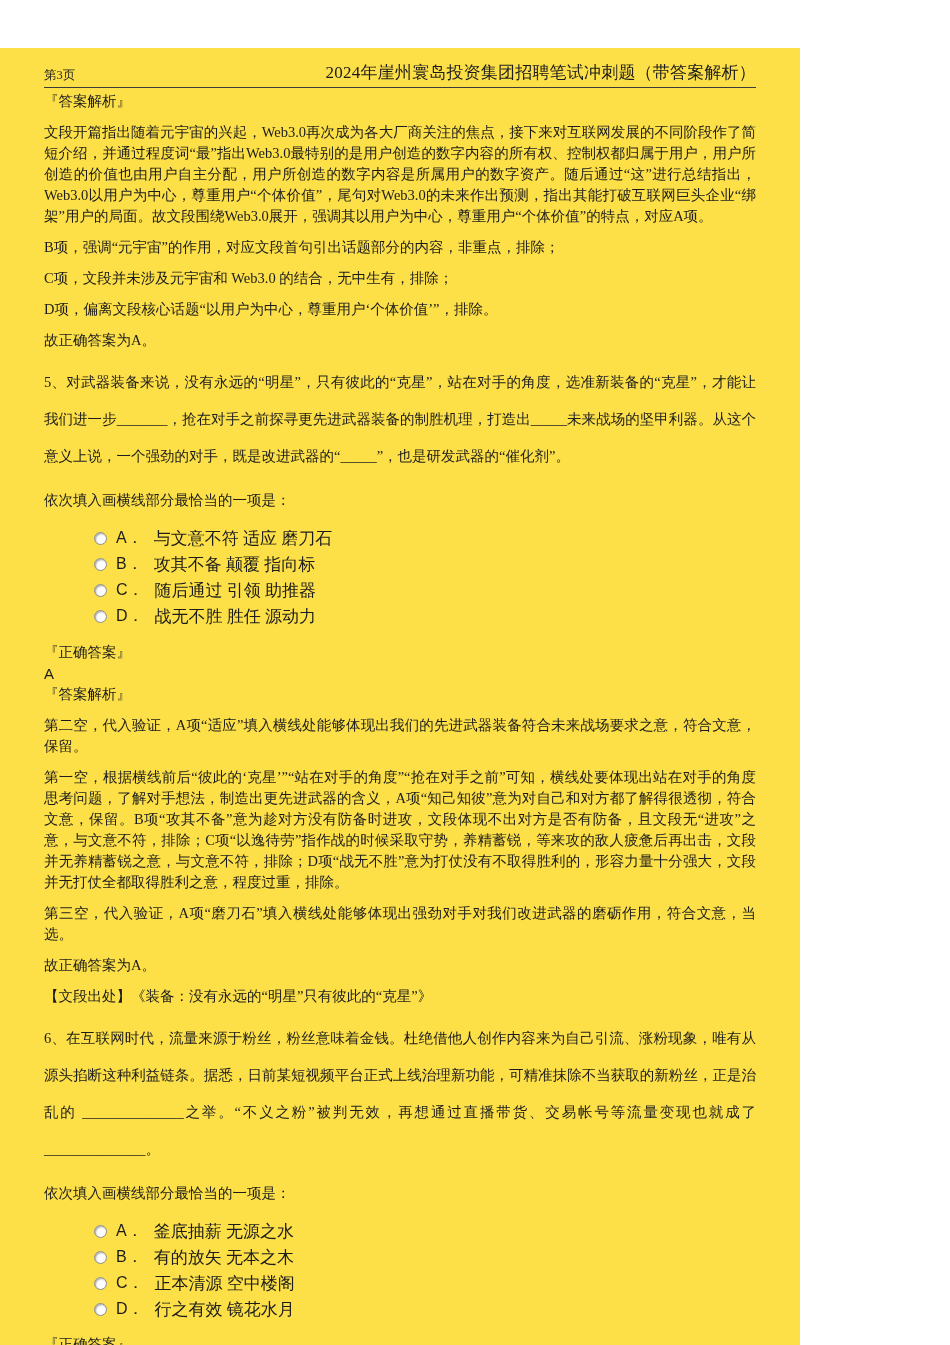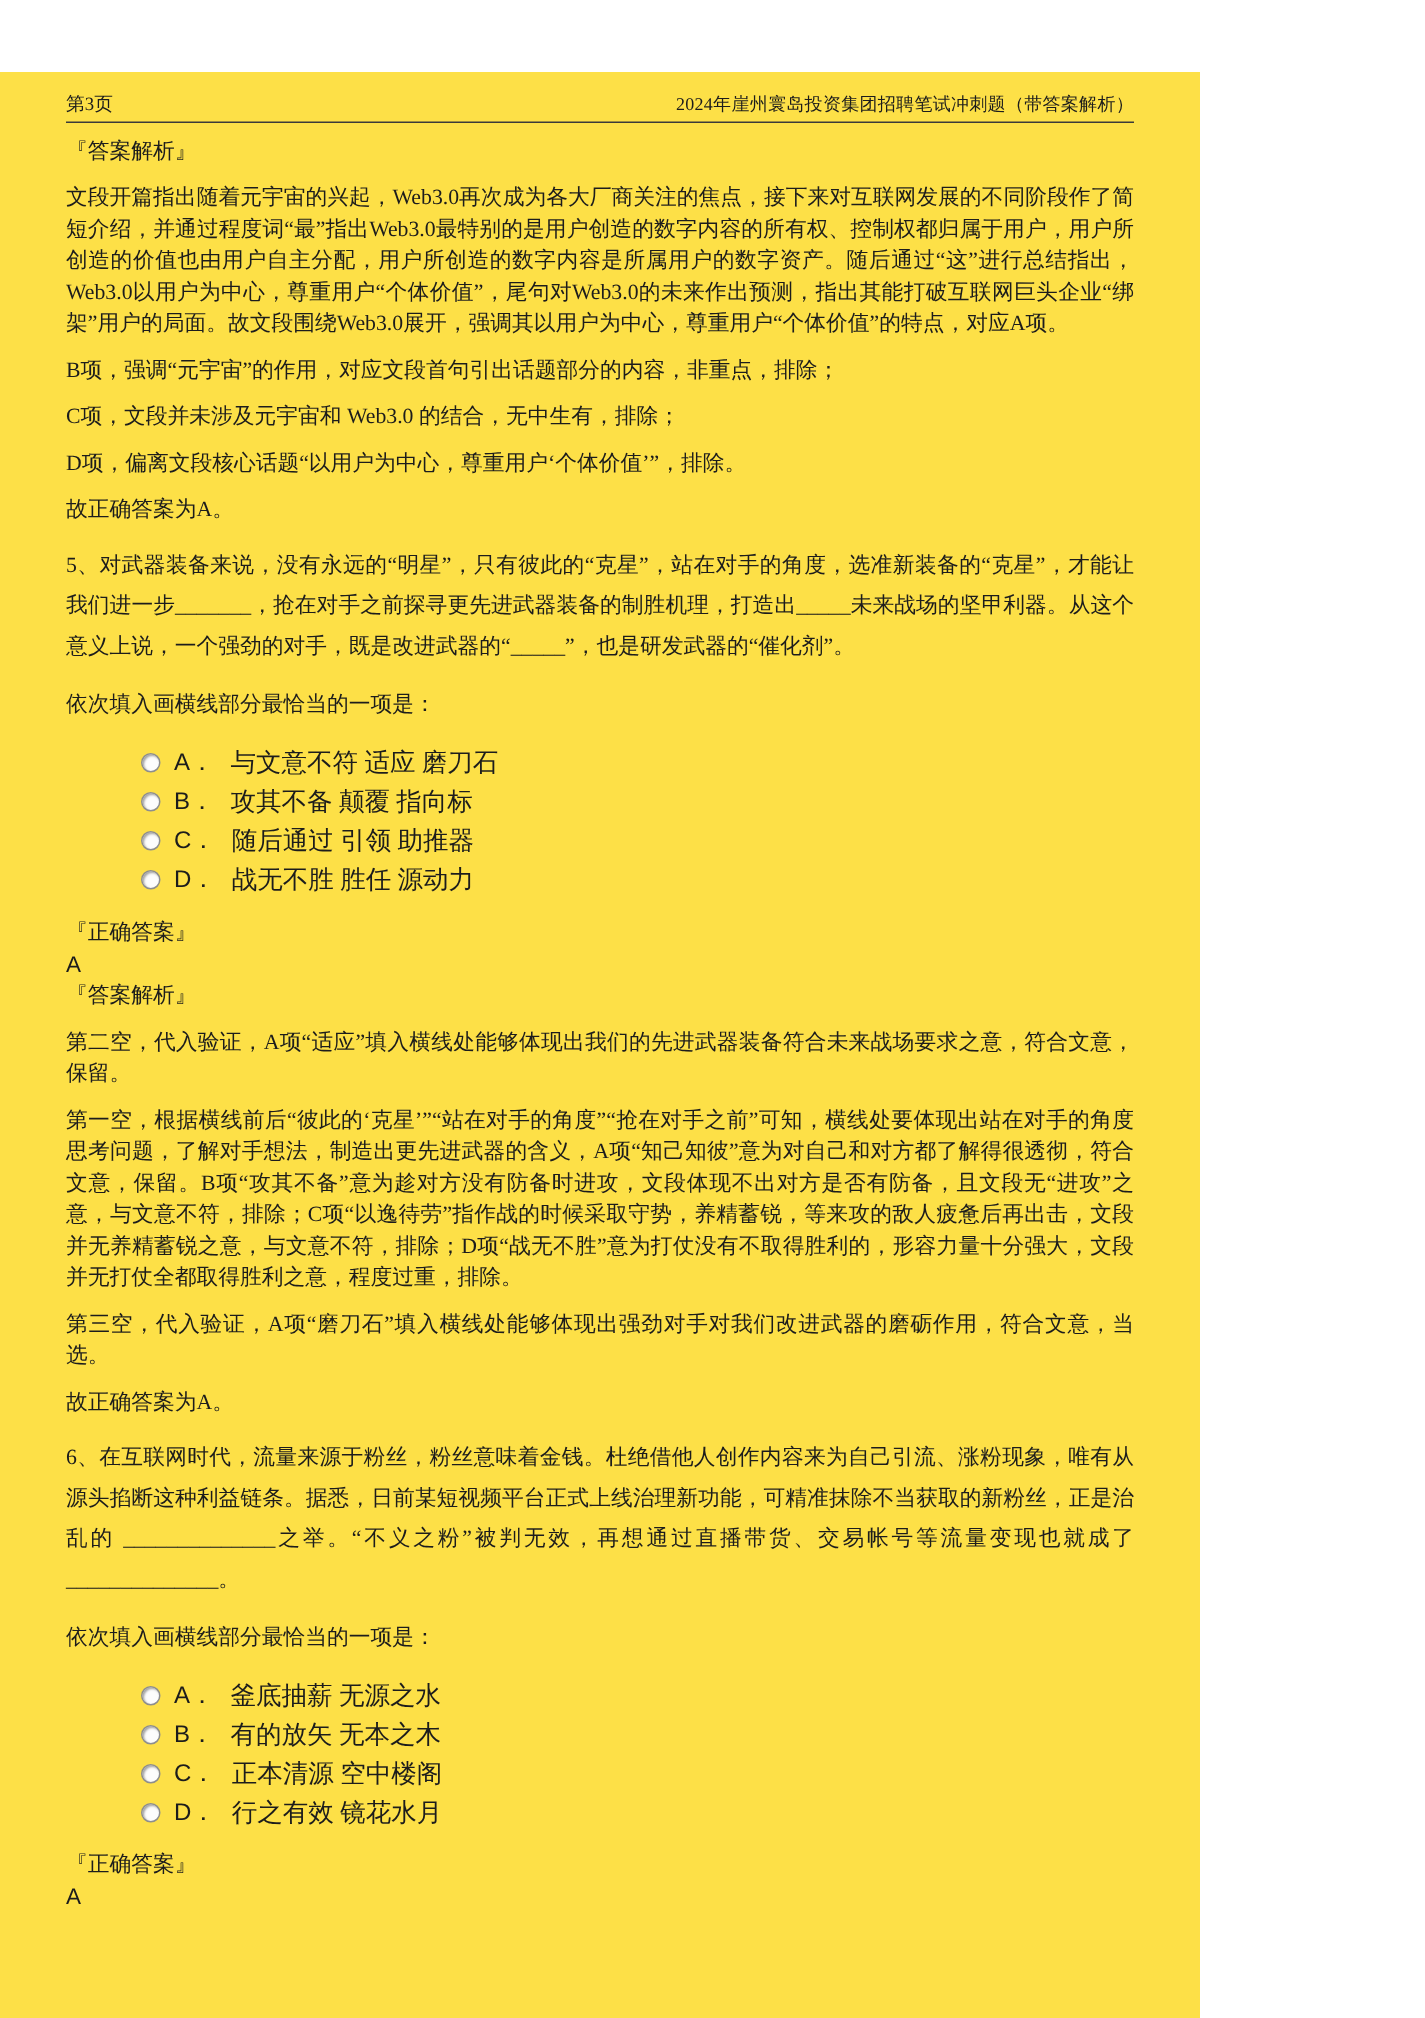--- a/index.html
+++ b/index.html
@@ -14,29 +14,29 @@
     margin-top:48px;
   }
   
   .header{
     position:absolute;top:0;left:44px;right:44px;
     padding-top:13px;padding-bottom:3px;
     border-bottom:1px solid #3a3a3a;
     display:flex;justify-content:space-between;align-items:flex-end;
   }
   .page-num{font-size:12.5px;}
-  .doc-title{font-size:12px;letter-spacing:0.2px;}
+  .doc-title{font-size:17px;letter-spacing:0.2px;}
   
   .content{
     position:absolute;top:31px;left:44px;right:44px;
     font-size:14.5px;
   }
   .sec-label{margin-top:12px;line-height:21px;}
   .para{margin:10px 0 0 0;line-height:21px;text-align:justify;}
-  .stem{margin:13px 0 0 0;line-height:27px;text-align:justify;}
+  .stem{margin:13px 0 0 0;line-height:37px;text-align:justify;}
   .prompt{margin-top:15px;line-height:21px;}
   .options{margin:12px 0 0 50px;}
   .option-row{display:flex;align-items:center;height:26px;}
   .radio{
     width:11px;height:11px;border-radius:50%;
     border:1px solid #8e8e8e;background:#fdfdfd;
     box-shadow:inset 1px 1px 1.5px rgba(0,0,0,0.35);
     margin-right:9px;flex:0 0 auto;
   }
   .opt-key{
@@ -110,20 +110,21 @@
       </div>
     </div>
 
     <div class="answer-label">『正确答案』</div>
     <div class="answer-value">A</div>
     <div class="sec-label" style="margin-top:0;">『答案解析』</div>
     <p class="para">第二空，代入验证，A项“适应”填入横线处能够体现出我们的先进武器装备符合未来战场要求之意，符合文意，保留。</p>
     <p class="para">第一空，根据横线前后“彼此的‘克星’”“站在对手的角度”“抢在对手之前”可知，横线处要体现出站在对手的角度思考问题，了解对手想法，制造出更先进武器的含义，A项“知己知彼”意为对自己和对方都了解得很透彻，符合文意，保留。B项“攻其不备”意为趁对方没有防备时进攻，文段体现不出对方是否有防备，且文段无“进攻”之意，与文意不符，排除；C项“以逸待劳”指作战的时候采取守势，养精蓄锐，等来攻的敌人疲惫后再出击，文段并无养精蓄锐之意，与文意不符，排除；D项“战无不胜”意为打仗没有不取得胜利的，形容力量十分强大，文段并无打仗全都取得胜利之意，程度过重，排除。</p>
     <p class="para">第三空，代入验证，A项“磨刀石”填入横线处能够体现出强劲对手对我们改进武器的磨砺作用，符合文意，当选。</p>
     <p class="para">故正确答案为A。</p>
+    <p class="para">【文段出处】《装备：没有永远的“明星”只有彼此的“克星”》</p>
 
     <p class="stem">6、在互联网时代，流量来源于粉丝，粉丝意味着金钱。杜绝借他人创作内容来为自己引流、涨粉现象，唯有从源头掐断这种利益链条。据悉，日前某短视频平台正式上线治理新功能，可精准抹除不当获取的新粉丝，正是治乱的 ______________之举。“不义之粉”被判无效，再想通过直播带货、交易帐号等流量变现也就成了 ______________。</p>
     <p class="prompt">依次填入画横线部分最恰当的一项是：</p>
 
     <div class="options">
       <div class="option-row">
         <span class="radio"></span>
         <span class="opt-key">A．</span>
         <span class="opt-text">釜底抽薪 无源之水</span>
       </div>

